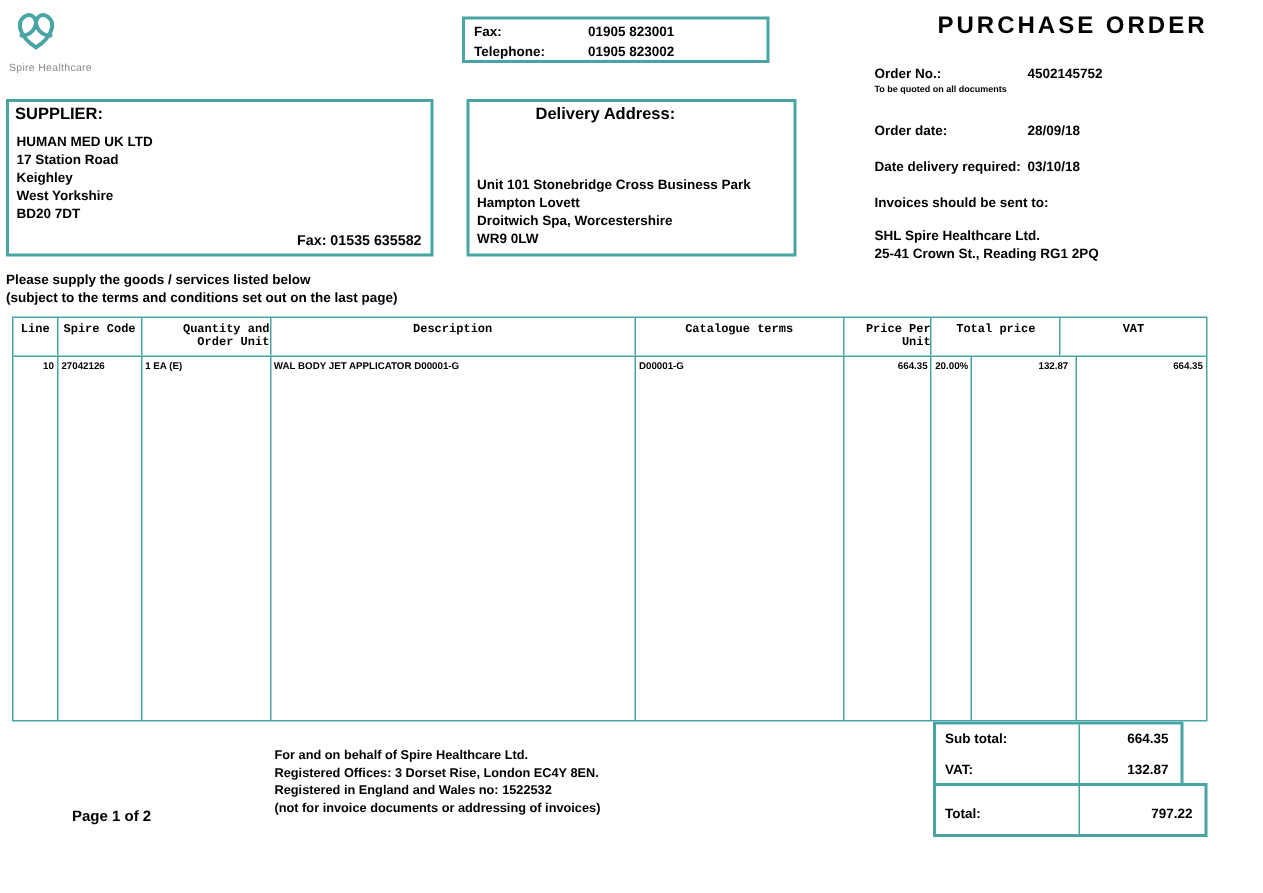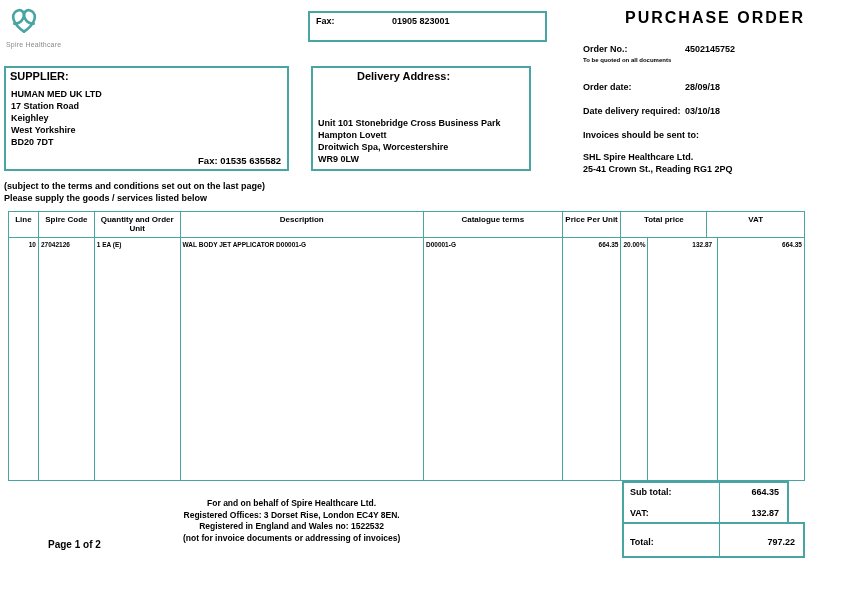--- a/index.html
+++ b/index.html
@@ -13,21 +13,21 @@
     overflow:hidden;
   }
   .abs { position:absolute; }
   .box { border:2px solid #49a5a3; background:#fff; }
 
   
   .logo-wrap { left:6px; top:6px; width:70px; }
   .logo-text { font-size:7px; font-weight:normal; color:#8b8b8b; letter-spacing:0.2px; margin-top:1px; }
 
   
-  .contact-box { left:308px; top:11px; width:239px; height:31px; padding:2px 6px; font-size:9px; }
+  .contact-box { left:308px; top:11px; width:205px; height:31px; padding:2px 6px; font-size:9px; }
   .contact-row { display:flex; line-height:13px; }
   .contact-row .lbl { width:76px; }
 
   
   .po-title { right:37px; top:9px; font-size:16px; letter-spacing:2px; }
 
   
   .oinfo { left:583px; width:225px; font-size:9px; white-space:nowrap; }
   .oinfo .lbl { display:inline-block; min-width:102px; }
   .oinfo-note { left:583px; top:57px; font-size:6px; }
@@ -39,61 +39,66 @@
   .addr { position:absolute; left:5px; font-size:9px; line-height:12px; }
   .supplier-fax { position:absolute; right:6px; bottom:3px; font-size:9.5px; }
 
   .instr { left:4px; top:180px; font-size:9px; line-height:12px; }
 
   
   .po-table { left:8px; top:211px; width:797px; height:270px; border:1px solid #49a5a3; }
   .t-header { display:flex; height:26px; border-bottom:1px solid #49a5a3; }
   .t-header .hc {
     border-right:1px solid #49a5a3;
-    font-size:8px; line-height:9px; text-align:center;
+    font-size:8px; line-height:9px; text-align:right;
     display:flex; align-items:flex-start; justify-content:center;
     padding-top:3px;
+    font-family:Liberation Mono, monospace;
   }
   .t-header .hc:last-child, .t-body .bc:last-child { border-right:none; }
   .t-body { display:flex; height:242px; }
   .t-body .bc { border-right:1px solid #49a5a3; font-size:6.5px; padding:3px 2px 0 2px; }
   .c0 { width:30px; } .c1 { width:56px; } .c2 { width:86px; } .c3 { width:244px; }
   .c4 { width:139px; } .c5 { width:59px; } .c6 { width:97px; } .c7 { width:86px; }
   .ra { text-align:right; }
   .vat-cell { display:flex; padding:0 !important; }
   .vat-rate { width:27px; border-right:1px solid #49a5a3; padding:3px 1px 0 2px; }
   .vat-amount { flex:1; text-align:right; padding:3px 5px 0 0; }
 
   
   .totals-box { left:622px; top:481px; width:167px; height:43px; }
   .total-box  { left:622px; top:522px; width:183px; height:36px; }
   .tdivider { position:absolute; left:95px; top:0; height:100%; width:1px; background:#49a5a3; }
   .t-lbl { position:absolute; left:6px; font-size:9px; }
   .t-val { position:absolute; right:8px; font-size:9px; }
 
-  .legal { left:183px; top:498px; font-size:8.5px; line-height:11.7px;text-align:center; }
+  .legal { left:183px; top:498px; font-size:8.5px; line-height:11.7px; }
   .page-num { left:4px; top:539px; font-size:10px;margin-left:44px; }
 </style>
 </head>
 <body>
 
 <div class="abs logo-wrap">
   <span>
     <svg width="36" height="30" viewBox="0 0 40 34">
       <path d="M20 29 C 9 22, 4 11, 11 6 C 17 2, 22 8, 19 14 C 17 18, 13 20, 9 20" fill="none" stroke="#49a5a3" stroke-width="3" stroke-linecap="round"></path>
       <path d="M20 29 C 31 22, 36 11, 29 6 C 23 2, 18 8, 21 14 C 23 18, 27 20, 31 20" fill="none" stroke="#49a5a3" stroke-width="3" stroke-linecap="round"></path>
     </svg>
   </span>
   <div class="logo-text">Spire Healthcare</div>
 </div>
 
 <div class="abs box contact-box">
   <div class="contact-row">
     <span class="lbl">Fax:</span>
     <span>01905 823001</span>
+  </div>
+  <div class="contact-row">
+    <span class="lbl">Telephone:</span>
+    <span>01905 823002</span>
   </div>
 </div>
 
 <div class="abs po-title">PURCHASE ORDER</div>
 
 <div class="abs oinfo" style="top:44px;">
   <span class="lbl">Order No.:</span><span>4502145752</span>
 </div>
 <div class="abs oinfo-note">To be quoted on all documents</div>
 <div class="abs oinfo" style="top:82px;">
@@ -122,22 +127,22 @@
   <div class="box-heading">Delivery Address:</div>
   <div class="addr" style="top:49px;">
     <div>Unit 101 Stonebridge Cross Business Park</div>
     <div>Hampton Lovett</div>
     <div>Droitwich Spa, Worcestershire</div>
     <div>WR9 0LW</div>
   </div>
 </div>
 
 <div class="abs instr">
+  <div>Please supply the goods / services listed below</div>
   <div>(subject to the terms and conditions set out on the last page)</div>
-  <div>Please supply the goods / services listed below</div>
 </div>
 
 <div class="abs po-table">
   <div class="t-header">
     <div class="hc c0">Line</div>
     <div class="hc c1">Spire Code</div>
     <div class="hc c2">Quantity and Order Unit</div>
     <div class="hc c3">Description</div>
     <div class="hc c4">Catalogue terms</div>
     <div class="hc c5">Price Per Unit</div>

